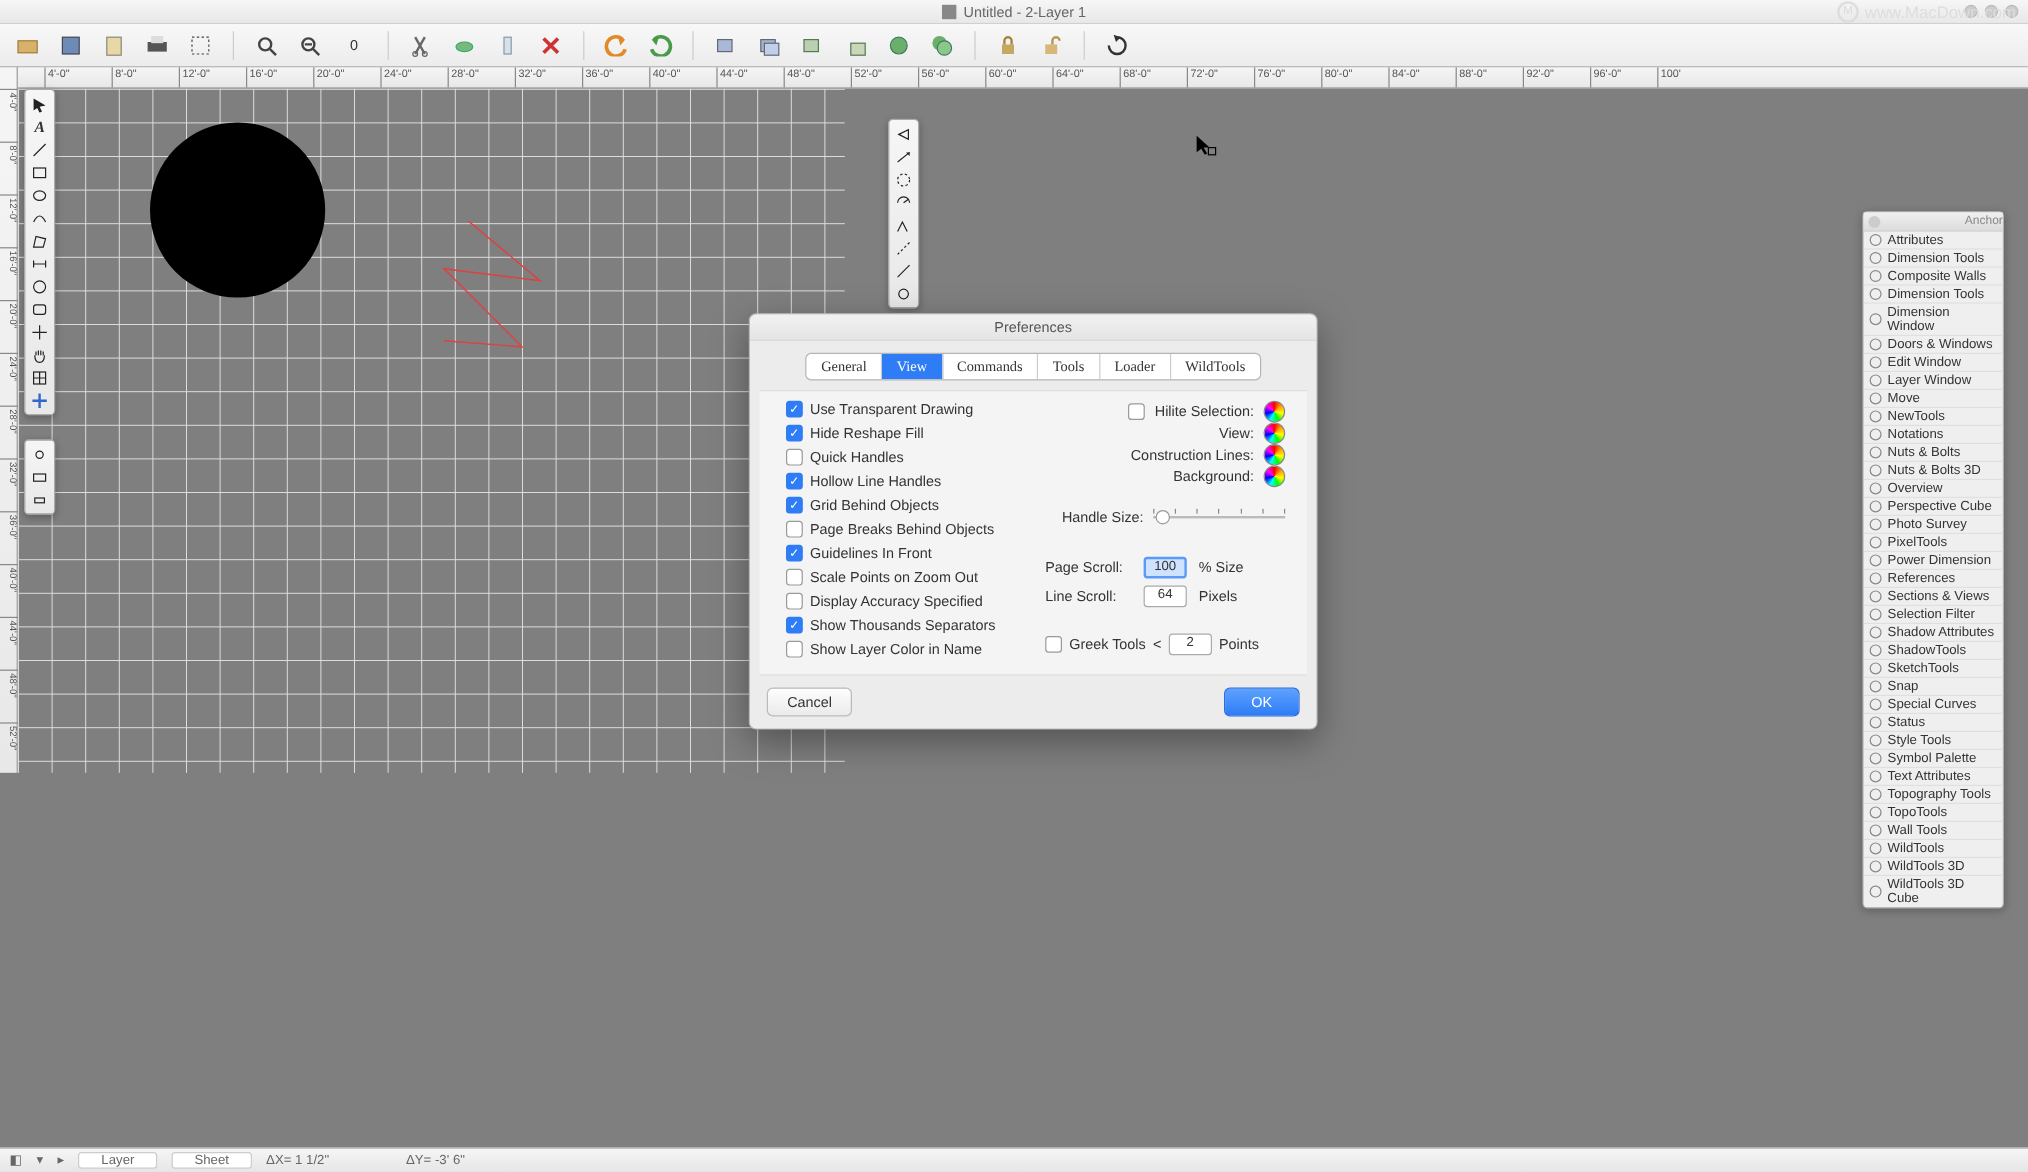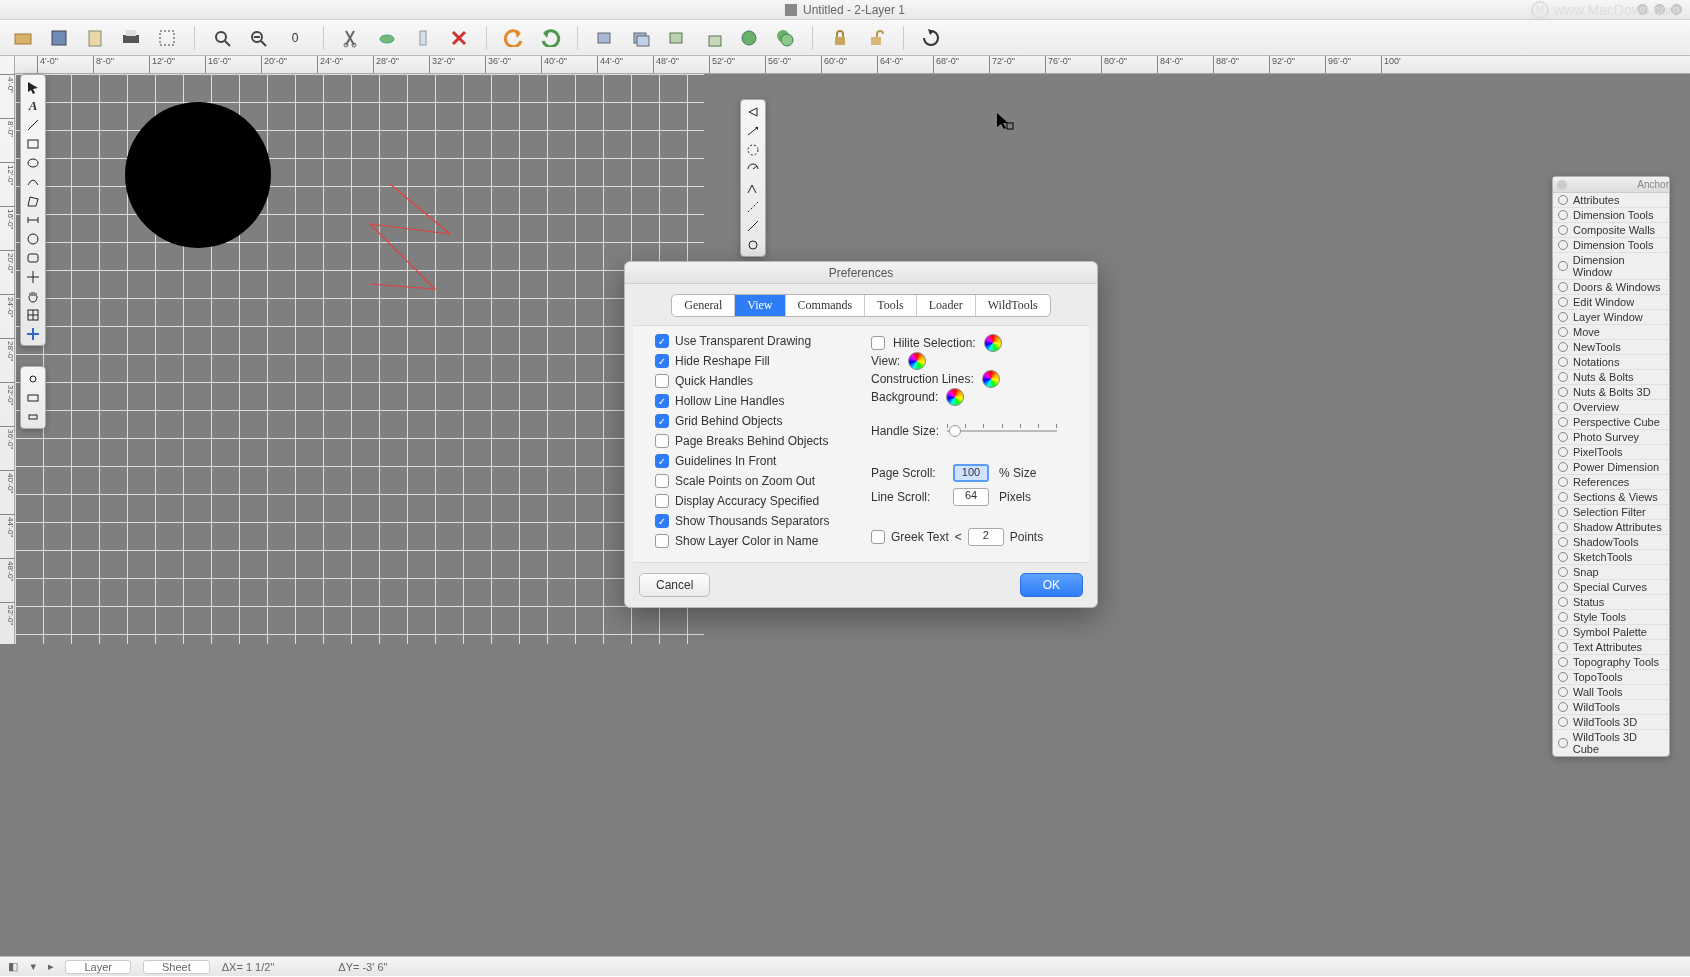--- a/index.html
+++ b/index.html
@@ -53,21 +53,21 @@
 .seg .seg-btn { padding:3px 12px; font-size:12px; color:#333; border-right:1px solid #ccc;font-family:Liberation Serif, serif;}
 .seg .seg-btn:last-child{border-right:none;}
 .seg .seg-btn.active { background:#2e7cf6; color:#fff;}
 
 .dlg-body { display:flex; padding: 8px 18px 14px 22px; gap: 20px; background:#f4f4f4; border-top:1px solid #ddd; border-bottom:1px solid #ddd; margin: 0 8px;}
 .dlg-col-left { flex: 1; display:flex; flex-direction:column; gap:6px;}
 .dlg-col-right { width: 200px; display:flex; flex-direction:column; gap:6px;}
 .check-row { display:flex; align-items:center; gap:6px; font-size:12px; color:#333;}
 .checkbox { width:14px; height:14px; border:1px solid #999; border-radius:3px; background:#fff; display:flex; align-items:center; justify-content:center; font-size:10px;}
 .checkbox.checked { background:#2e7cf6; border-color:#2e7cf6; color:#fff;}
-.color-row { display:flex; align-items:center; gap:8px; font-size:12px;}
+.color-row { display:flex; align-items:center; justify-content:flex-end; gap:8px; font-size:12px;}
 .color-swatch { width:18px; height:18px; border-radius:50%; background: conic-gradient(red,orange,yellow,lime,cyan,blue,magenta,red); border:1px solid #888;}
 .slider { display:flex; align-items:center; gap:4px;}
 .slider .track{ width:110px; height:2px; background:#bbb; position:relative;}
 .slider .thumb{ position:absolute; left:2px; top:-5px; width:12px;height:12px;border-radius:50%;background:#fff;border:1px solid #999;}
 .num-input { width:36px; height:18px; border:1px solid #aaa; background:#fff; text-align:center; font-size:11px; border-radius:3px;}
 .num-input.focused { border:2px solid #5b9bf8; background:#cfe2ff;}
 .dlg-btn-row { display:flex; justify-content:space-between; padding:10px 14px;}
 .btn { padding:4px 16px; border:1px solid #bbb; border-radius:5px; background:linear-gradient(#fdfdfd,#ebebeb); font-size:12px;}
 .btn.primary { background:linear-gradient(#5ea2ff,#2e7cf6); color:#fff; border-color:#2a6fe0; padding:4px 22px;}
 
@@ -684,21 +684,21 @@
           <span>% Size</span>
         </div>
         <div class="color-row" style="justify-content:flex-start;gap:10px">
           <span style="width:72px">Line Scroll:</span>
           <div class="num-input">64</div>
           <span>Pixels</span>
         </div>
         <div style="height:10px"></div>
         <div class="color-row" style="justify-content:flex-start;gap:6px">
           <div class="checkbox"></div>
-          <span>Greek Text</span>
+          <span>Greek Tools</span>
           <span>&lt;</span>
           <div class="num-input">2</div>
           <span>Points</span>
         </div>
       </div>
     </div>
     <div class="dlg-btn-row">
       <div class="btn">Cancel</div>
       <div class="btn primary">OK</div>
     </div>

